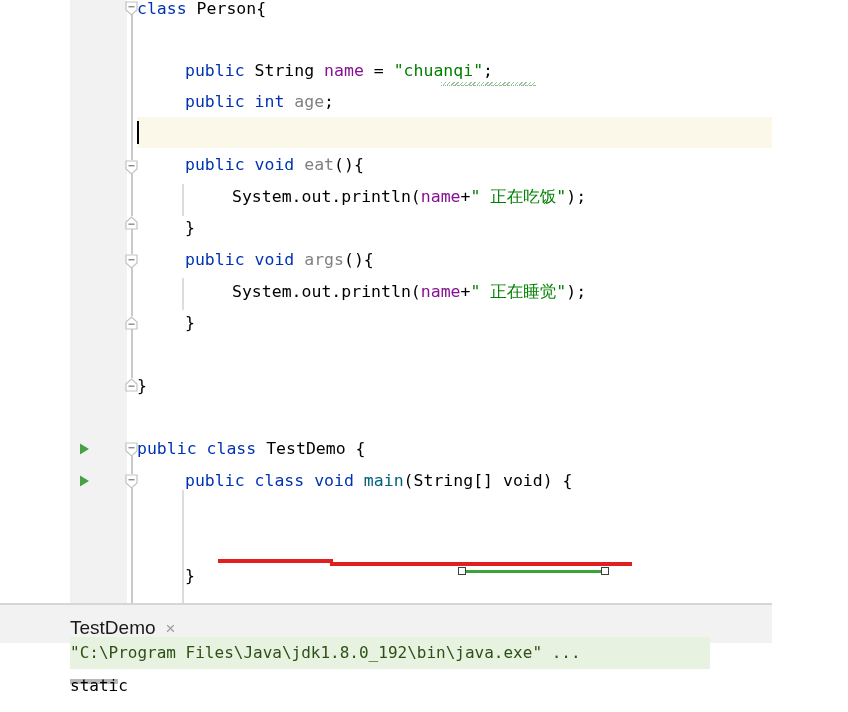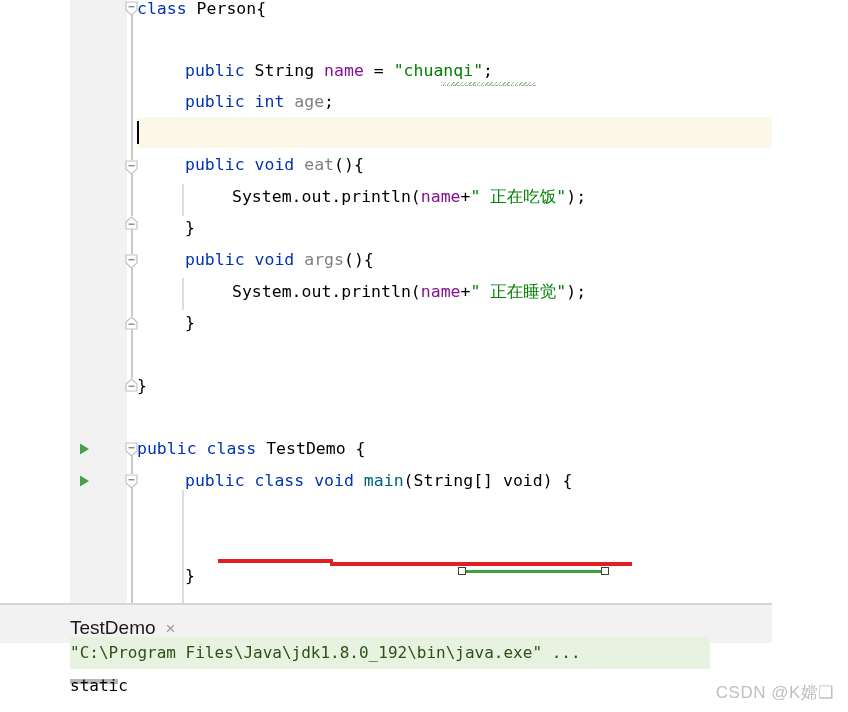--- a/index.html
+++ b/index.html
@@ -364,15 +364,14 @@
     </div>
 
     <div id="console-out">
       <div class="console-nub"></div>
       <div class="console-line console-cmd">"C:\Program Files\Java\jdk1.8.0_192\bin\java.exe" ...</div>
       <div class="console-line console-val">static</div>
     </div>
 
   </div>
 
-  <div id="watermark">CSDN @K嫦❑</div>
 
 </div>
 
 </body></html>

